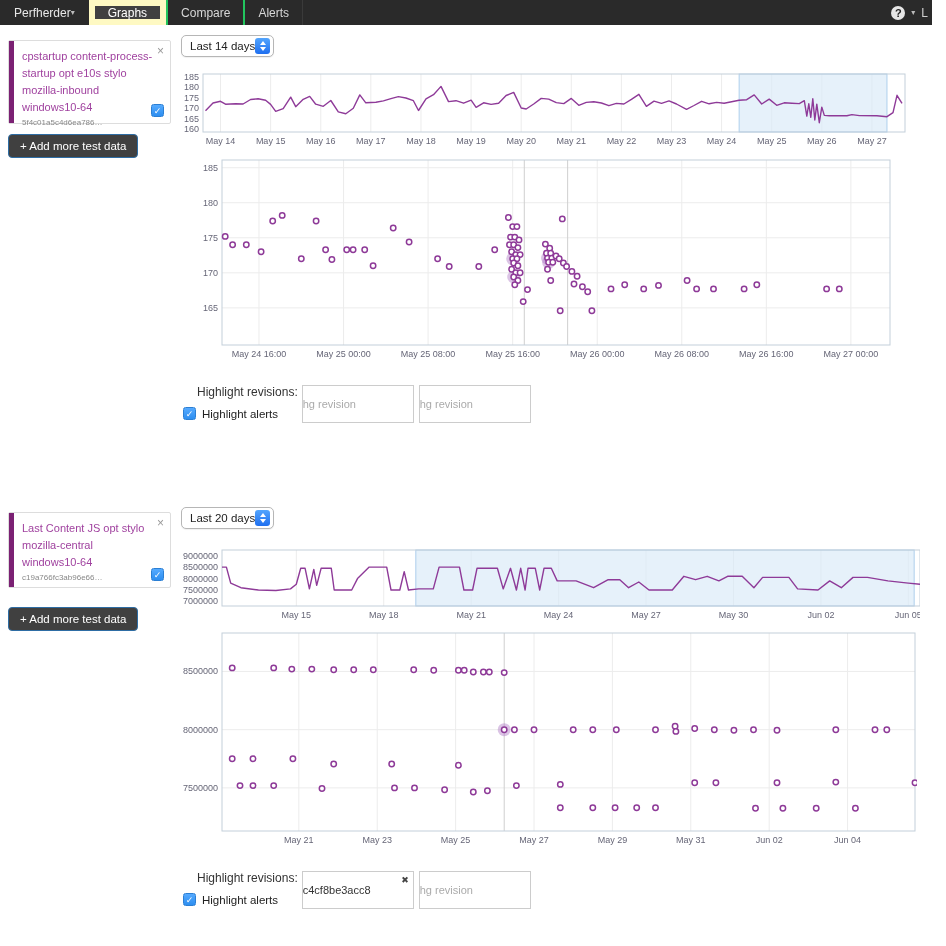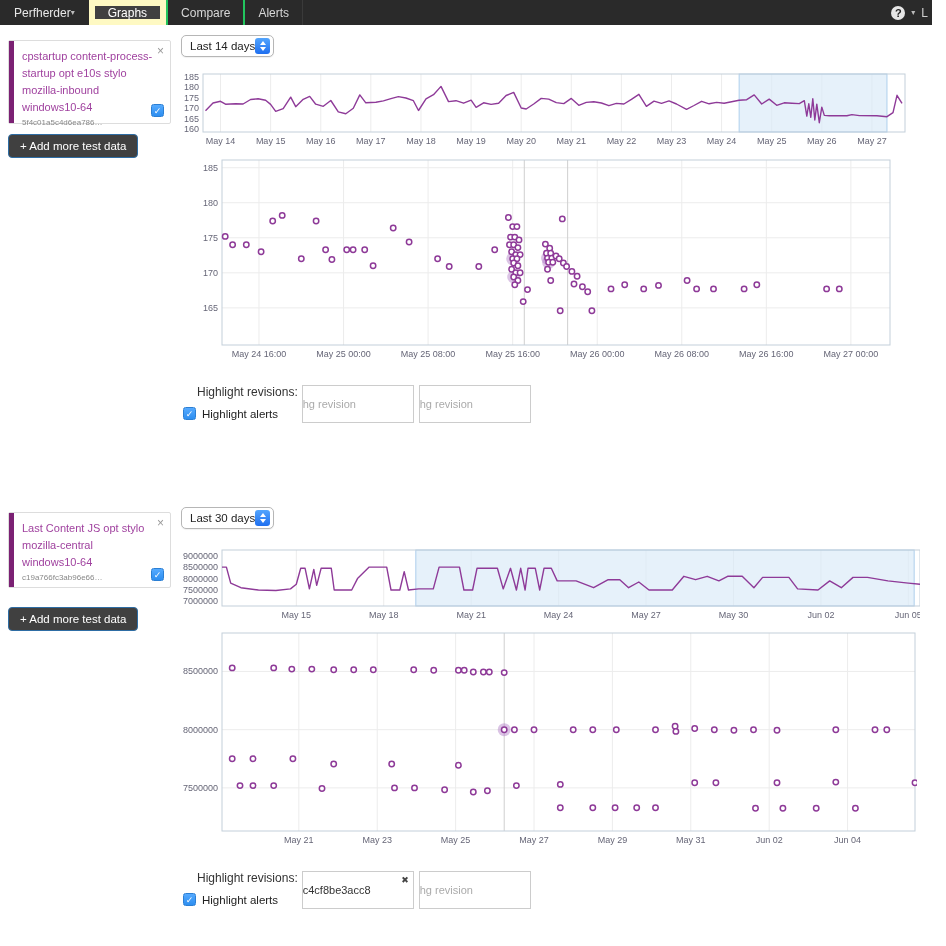--- a/index.html
+++ b/index.html
@@ -288,21 +288,21 @@
     <div class="card-line">mozilla-central</div>
     <div class="card-line">windows10-64</div>
     <div class="card-hash">c19a766fc3ab96e66…</div>
     <div class="card-check checkbox">
       <span>✓</span>
     </div>
   </div>
   <button class="add-btn" style="left:8px; top:607px;">+ Add more test data</button>
 
   <div class="range-select" style="left:181px; top:507px;">
-    <span>Last 30 days</span>
+    <span>Last 20 days</span>
     <span class="stepper">
       <span class="tri-up"></span>
         <span class="tri-down"></span>
     </span>
   </div>
 
   <div class="chart" style="left:180px; top:544px;"><svg width="740" height="78" xmlns="http://www.w3.org/2000/svg">
         <rect x="42" y="6" width="698" height="56" fill="#fff"></rect>
         <line x1="116.31732776617953" y1="6" x2="116.31732776617953" y2="62" stroke="#ececec" stroke-width="1"></line>
         <line x1="203.74947807933194" y1="6" x2="203.74947807933194" y2="62" stroke="#ececec" stroke-width="1"></line>

